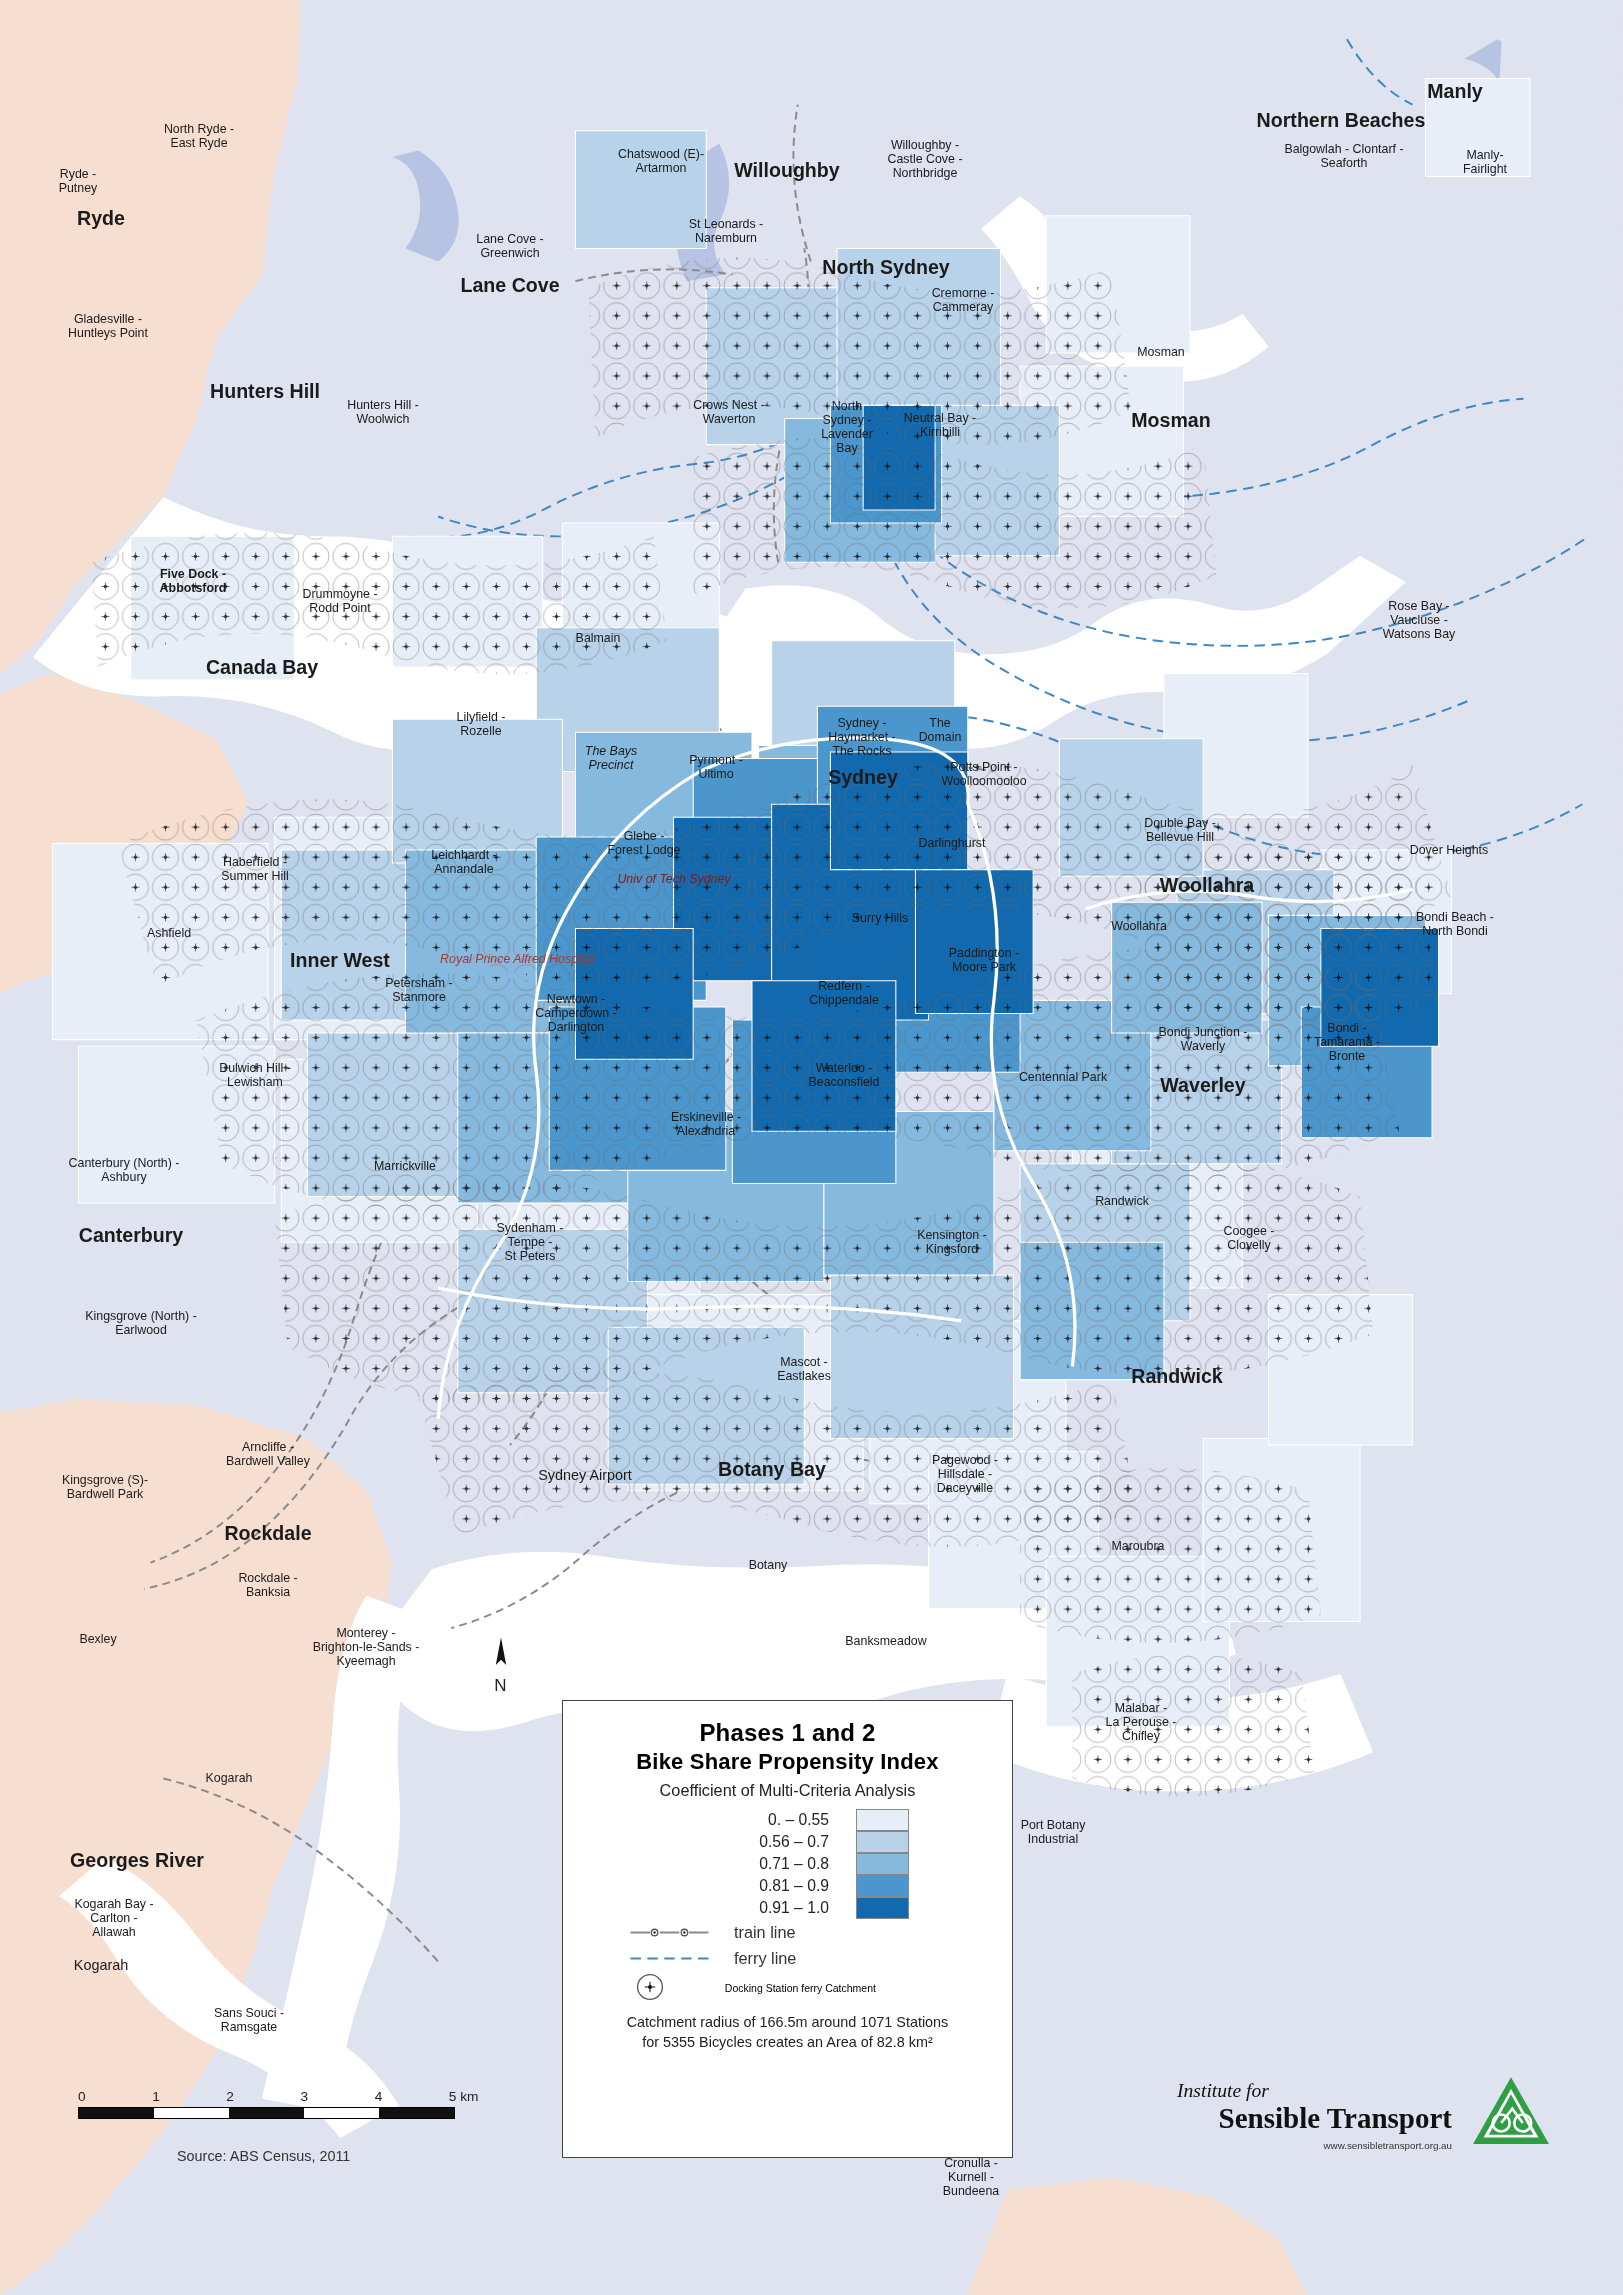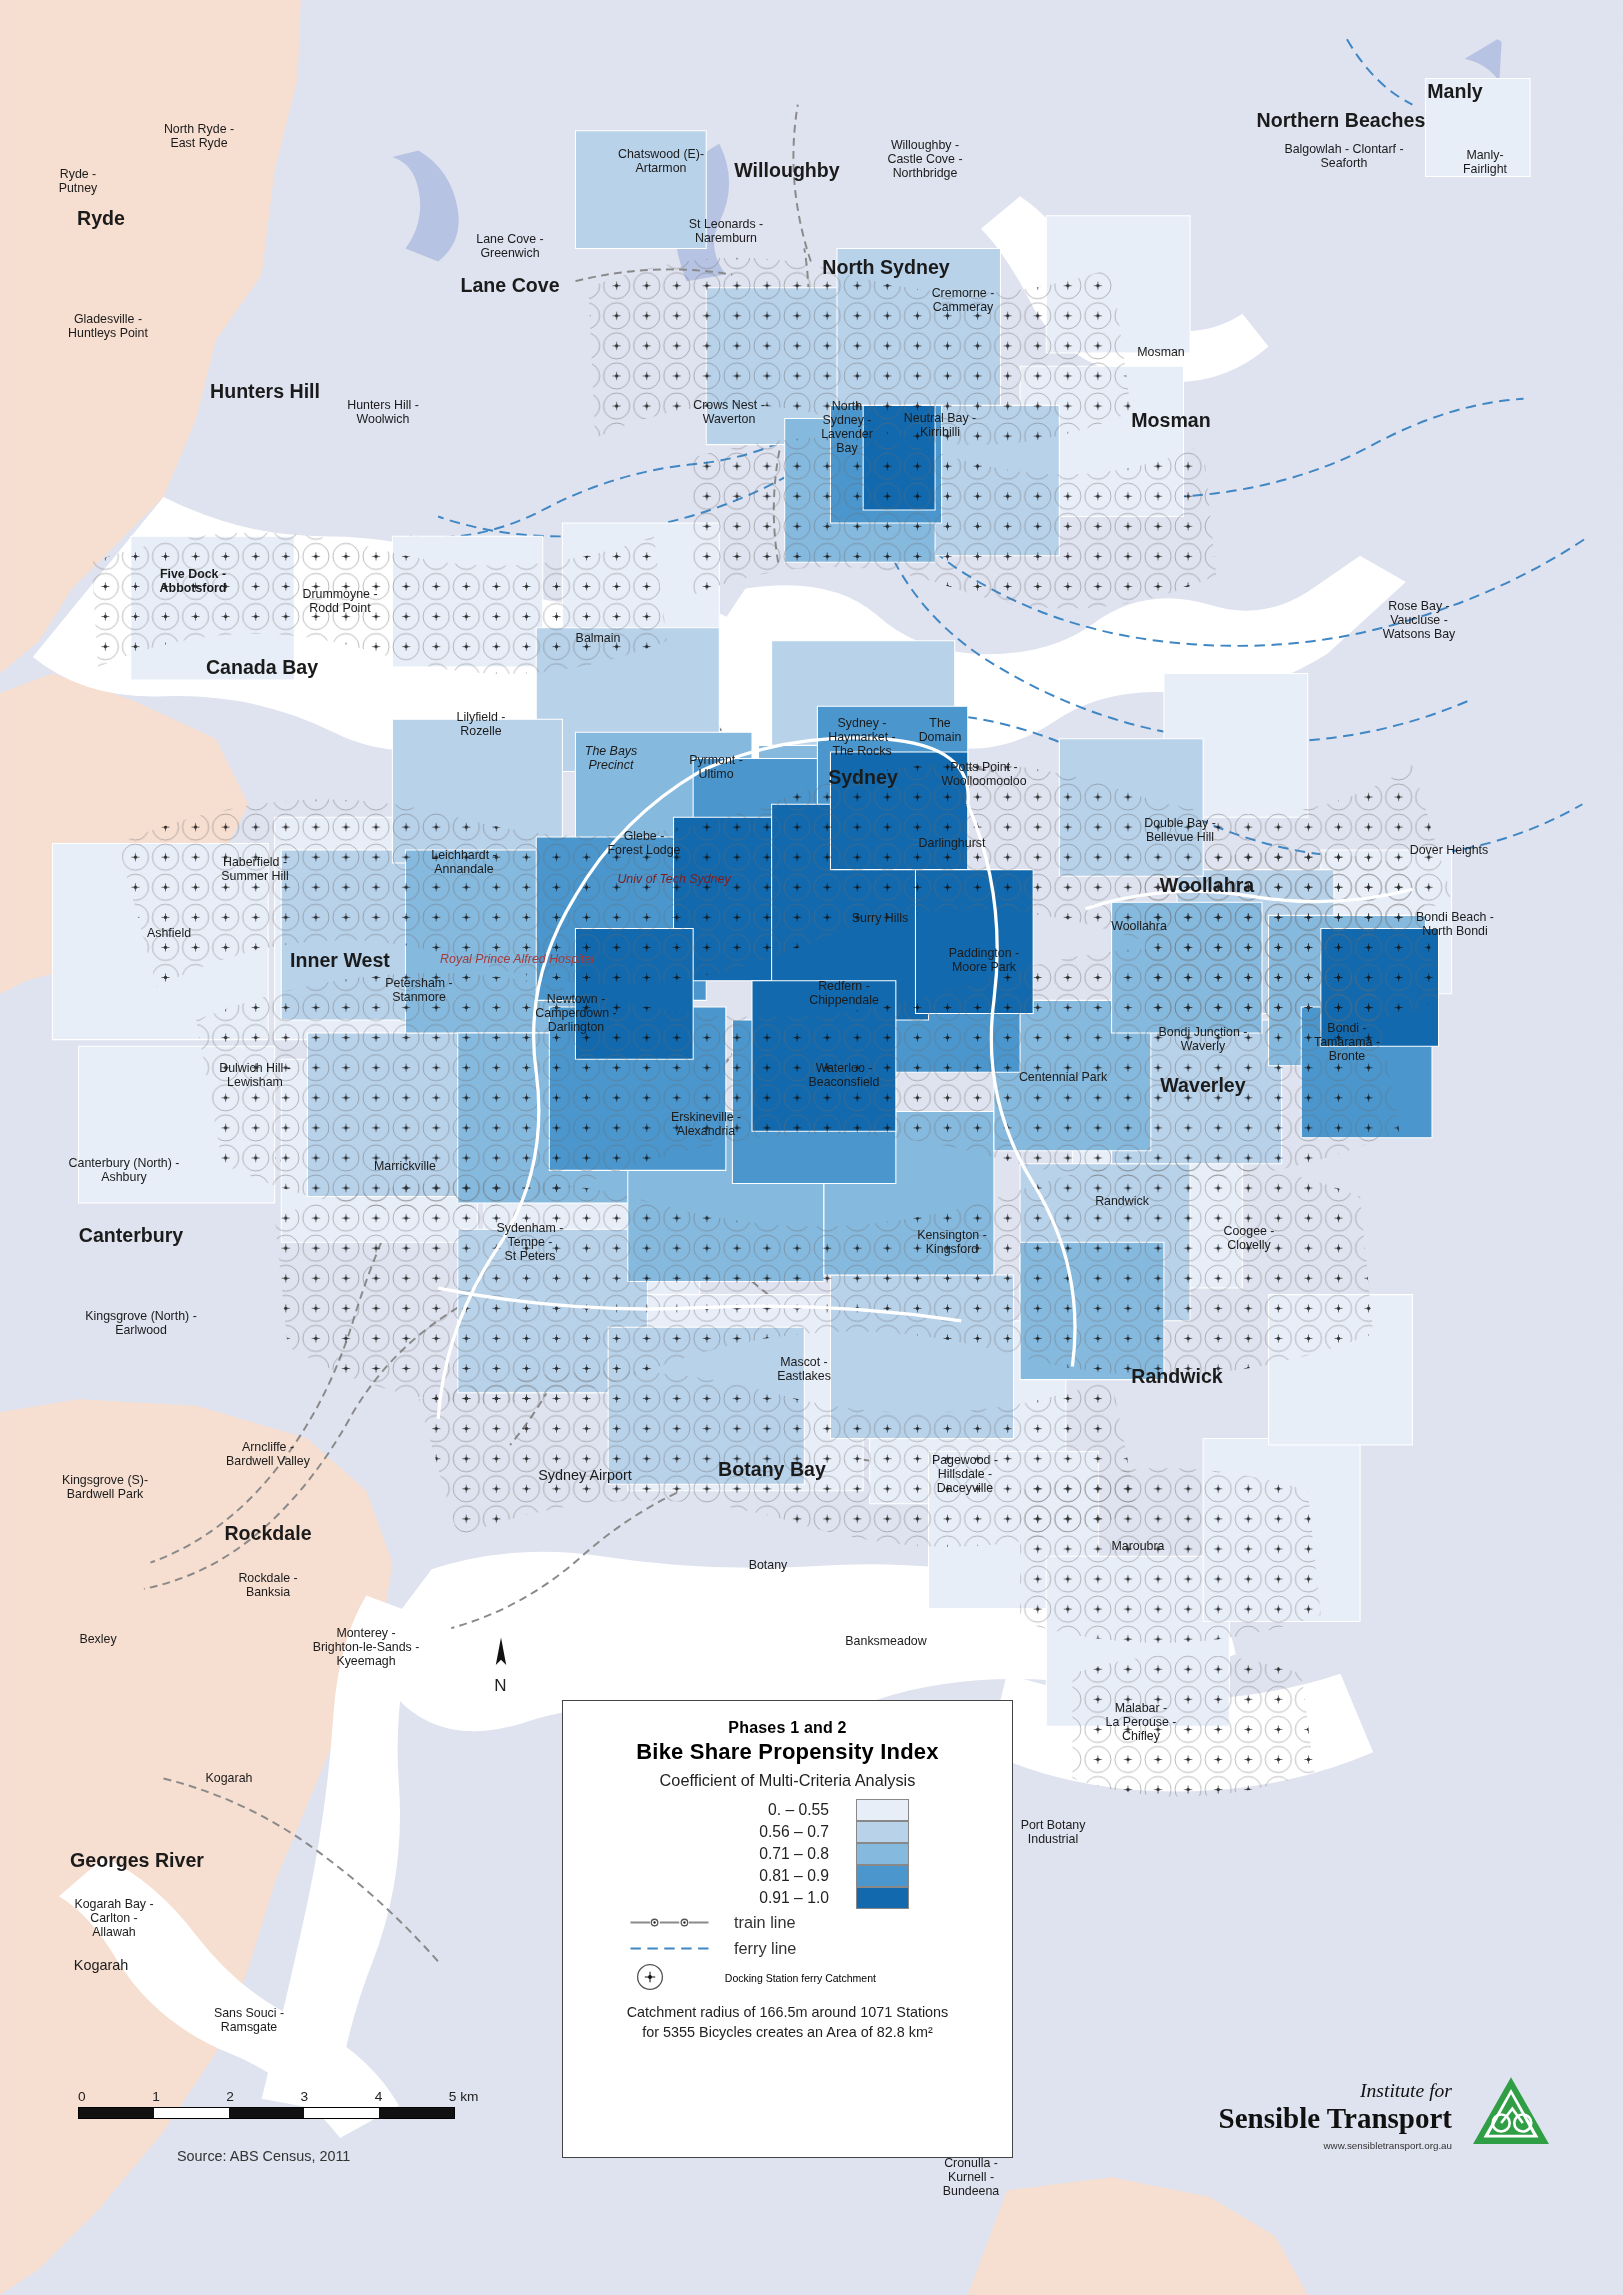--- a/index.html
+++ b/index.html
@@ -32,21 +32,21 @@
   .lbl.white{color:#7f1d1d;}
   .lbl.red{color:#a43a3a;font-style:italic;}
   
   #legend{
     position:absolute;left:562px;top:1700px;width:451px;height:458px;
     background:#ffffff;border:1.3px solid #444;
     box-sizing:border-box;
     padding:10.5px 11.8px;
   }
   #legend h1{
-    font-size:16px;margin:7.8px 0 1.3px;text-align:center;font-weight:bold;letter-spacing:0.2px;
+    font-size:24px;margin:7.8px 0 1.3px;text-align:center;font-weight:bold;letter-spacing:0.2px;
   }
   #legend h2{
     font-size:22px;margin:0 0 6.5px;text-align:center;font-weight:bold;letter-spacing:0.2px;
   }
   #legend .sub{
     font-size:16.3px;text-align:center;margin-bottom:9.2px;color:#222;
   }
   .swatch-rows{margin:0 auto;width:281px;}
   .swatch-row{display:flex;align-items:center;justify-content:center;height:22px;}
   .swatch-row .txt{font-size:15.7px;color:#222;width:163px;text-align:right;padding-right:27px;}
@@ -61,21 +61,21 @@
   #scalebar .ticks{display:flex;font-size:13.7px;color:#222;}
   #scalebar .ticks span{width:75px;display:block;}
   #scalebar .bar{display:flex;height:10.5px;margin-top:2.6px;border:0.7px solid #000;width:375px;}
   #scalebar .bar div{flex:1;}
   #source{position:absolute;left:177px;top:2148px;font-size:14.4px;color:#333;}
   
   #north{position:absolute;left:481px;top:1635px;text-align:center;width:39px;}
   #north .n{font-size:17px;color:#222;}
   
   #logo{position:absolute;left:1177px;top:2067px;width:392px;height:118px;}
-  #logo .t1{position:absolute;left:0;top:13px;width:275px;text-align:right;font-family:"Liberation Serif",serif;font-style:italic;font-size:19.6px;color:#111;}
+  #logo .t1{position:absolute;left:0;top:13px;width:275px;text-align:left;font-family:"Liberation Serif",serif;font-style:italic;font-size:19.6px;color:#111;}
   #logo .t2{position:absolute;left:0;top:35px;width:275px;text-align:right;font-family:"Liberation Serif",serif;font-size:29px;color:#111;font-weight:bold;}
   #logo .t3{position:absolute;left:0;top:73px;width:275px;text-align:right;font-size:9.8px;color:#333;}
   #logo .mark{position:absolute;left:288px;top:5.2px;width:92px;height:85px;}
 </style>
 </head>
 <body>
 
 <div id="map">
 
   <svg class="svgwrap" viewBox="0 0 2482 3510" xmlns="http://www.w3.org/2000/svg">

